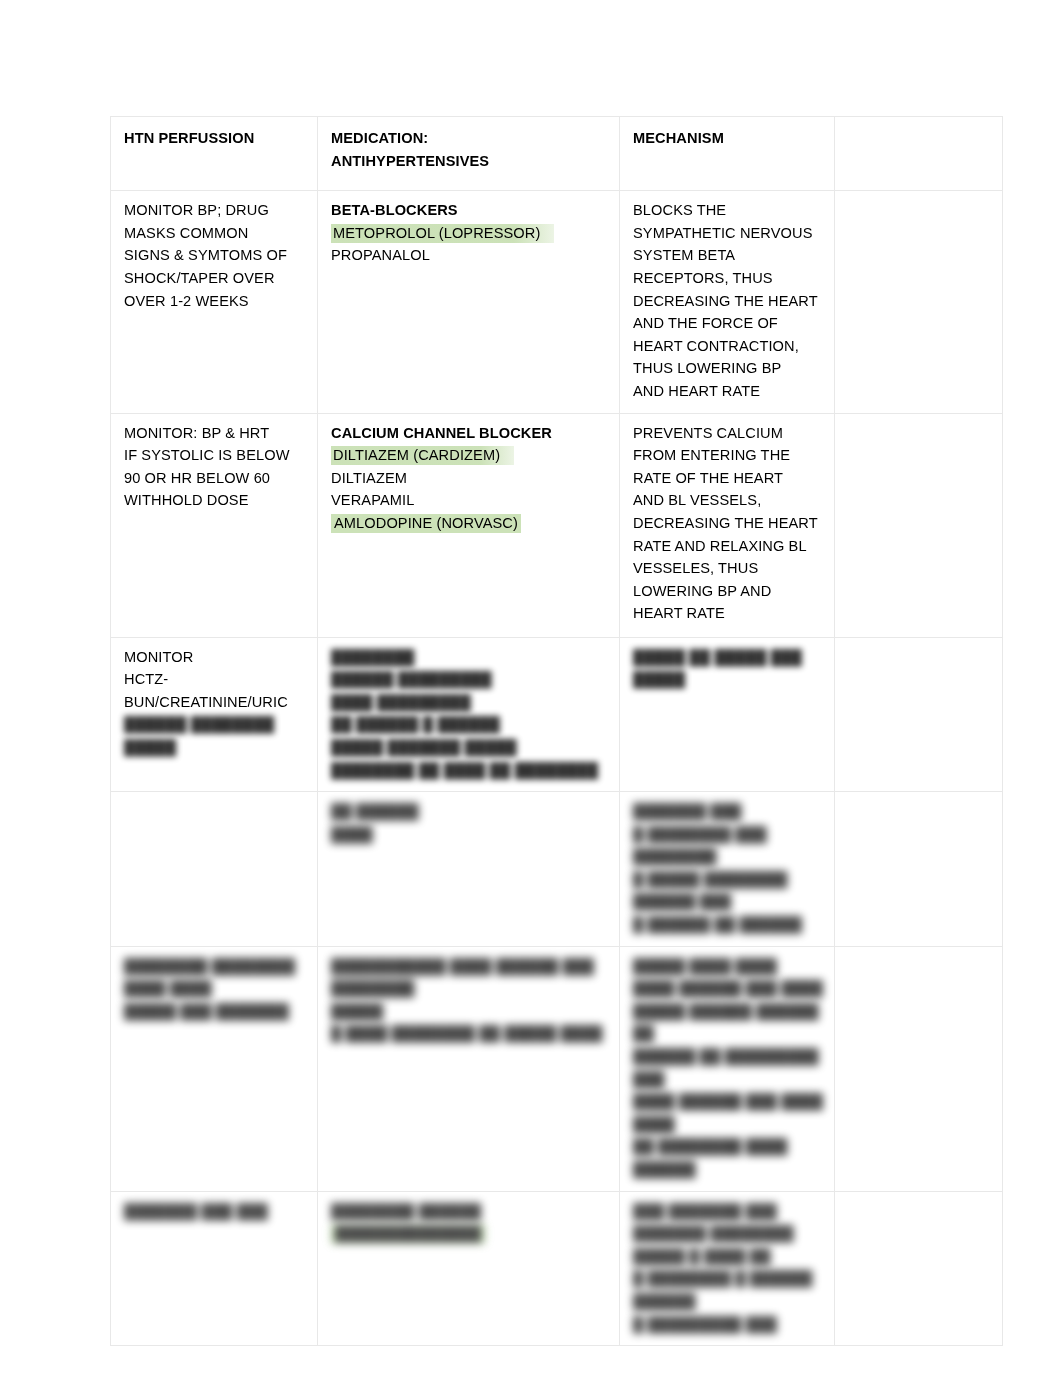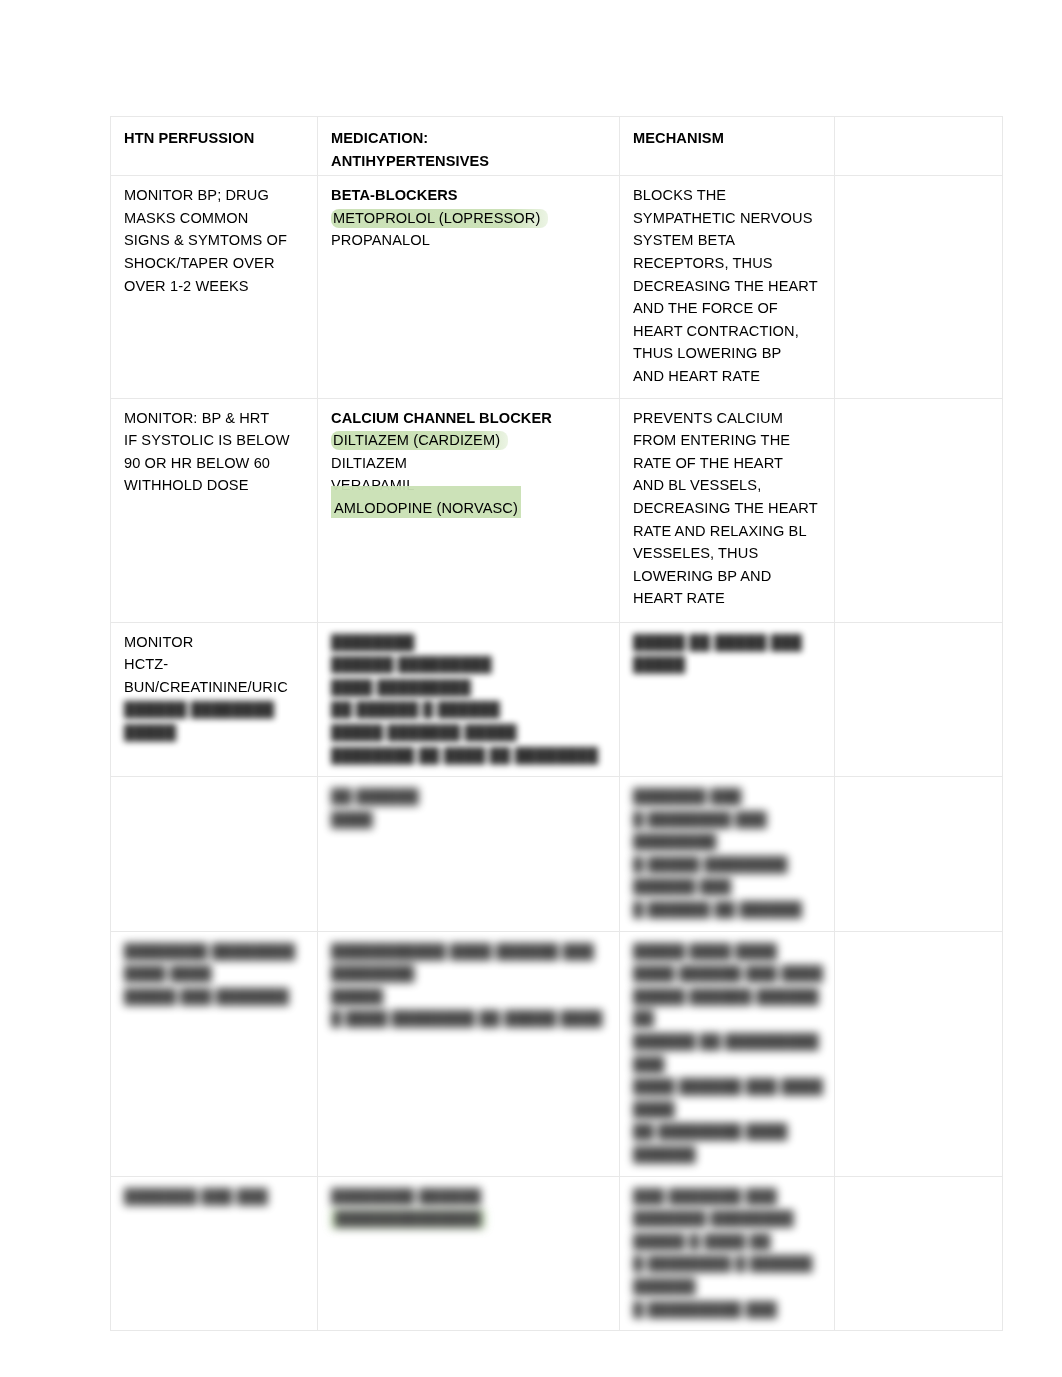--- a/index.html
+++ b/index.html
@@ -49,41 +49,40 @@
 
   .bold { font-weight: bold; }
 
   .hl {
     background: linear-gradient(to right,
                 rgba(201,224,180,0.95) 0%,
                 rgba(201,224,180,0.95) 82%,
                 rgba(201,224,180,0.35) 100%);
     box-decoration-break: clone;
     -webkit-box-decoration-break: clone;
-    padding: 1px 8px 2px 2px;
-    border-radius: 8px;
+    padding: 1px 14px 2px 2px;
   }
   .hl-solid {
     background: rgba(201,224,180,0.95);
     box-decoration-break: clone;
     -webkit-box-decoration-break: clone;
-    padding: 14px 3px 2px 3px;
+    padding: 1px 3px 2px 3px;
   }
 
   .line { display: block; white-space: pre-wrap; }
   .blur-2 { filter: blur(3.4px); opacity: 0.80; }
   .blur-3 { filter: blur(4.0px); opacity: 0.72; }
   .blur-4 { filter: blur(4.4px); opacity: 0.70; }
 
   .hl-blur {
     background: rgba(150,194,120,0.85);
     padding: 1px 4px 3px 4px;
   }
 
-  .r-head td { padding-top: 10px; padding-bottom: 3px; }
+  .r-head td { padding-top: 10px; padding-bottom: 18px; }
 
   .tall-a { height: 208px; }
   .tall-b { height: 224px; margin-top: 45px; }
   .tall-c { height: 136px; margin-top: 46px; }
   .tall-d { height: 140px; }
   .tall-e { height: 134px; }
   .tall-f { height: 126px; }
 </style>
 </head>
 <body>

